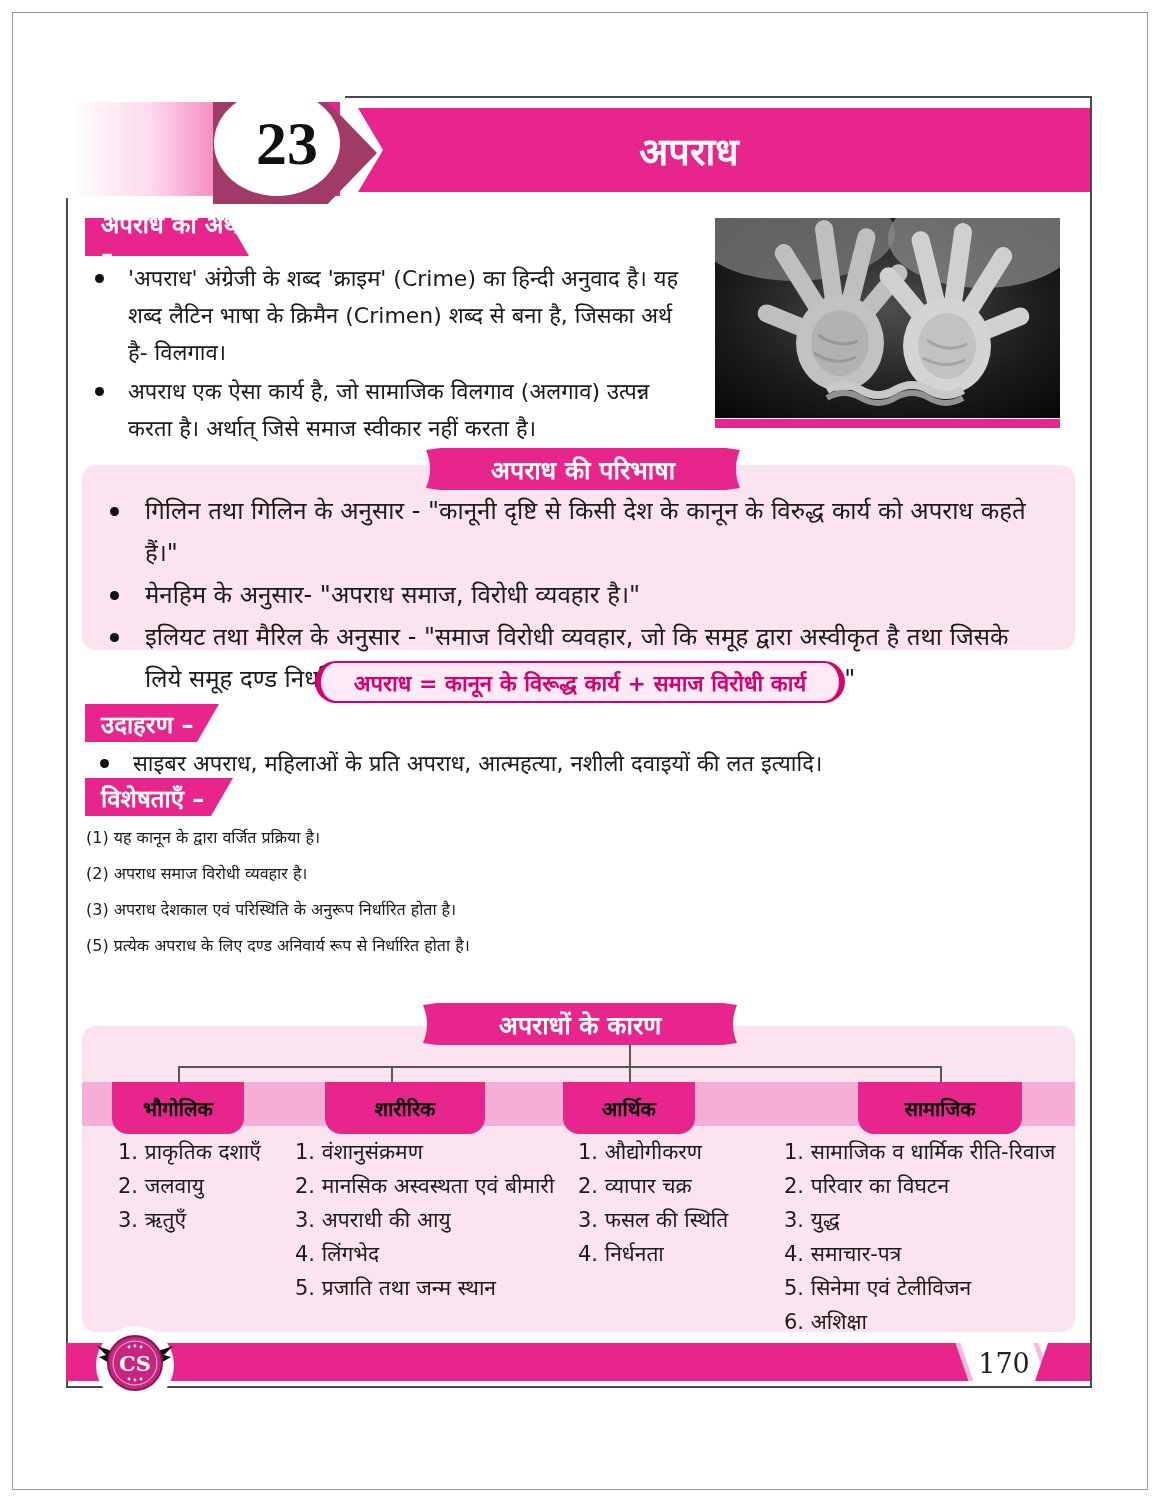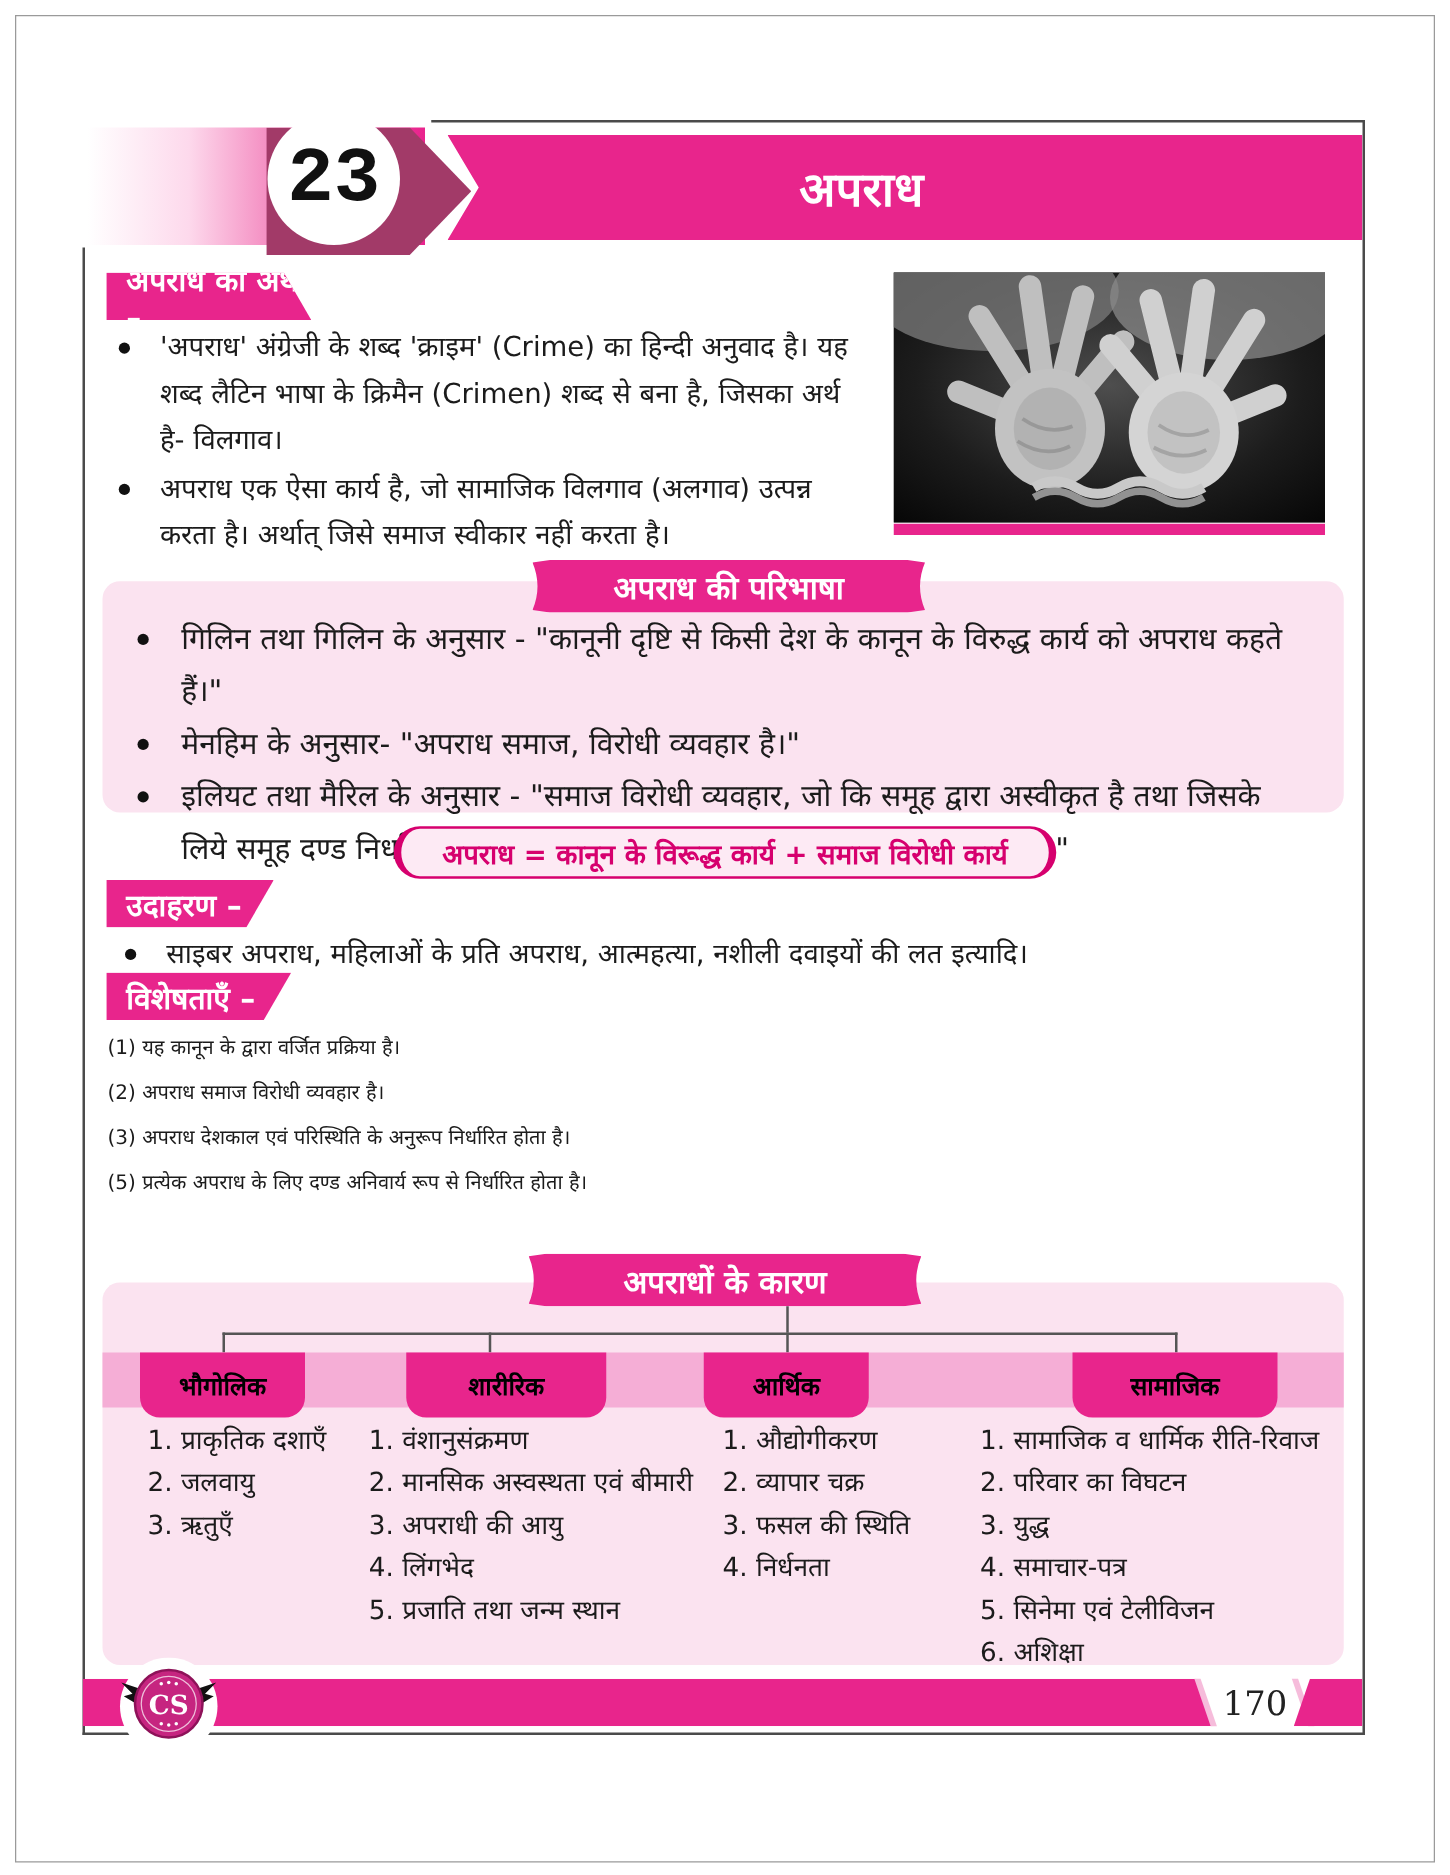--- a/index.html
+++ b/index.html
@@ -15,21 +15,21 @@
   .page-border{left:12px;top:12px;width:1134px;height:1476px;border:1.5px solid #9a9a9a;}
   
   .rule{background:var(--ruleGray);}
   
   .grad-band{left:70px;top:102px;width:270px;height:94px;
     background:linear-gradient(90deg,#ffffff 0%,#fdd9ec 30%,#f06aae 65%,#e9238d 100%);}
   .chapter-arrow{left:213px;top:102px;width:164px;height:102px;background:var(--maroon);
     clip-path:polygon(0 0,70% 0,100% 50%,70% 100%,0 100%);}
   .chapter-circle{left:214px;top:90px;width:106px;height:106px;background:#fff;border-radius:50%;
     display:flex;align-items:center;justify-content:center;
-    font-family:Liberation Mono, monospace;font-weight:700;font-size:62px;color:#111;}
+    font-family:Liberation Serif, serif;font-weight:700;font-size:62px;color:#111;padding-left:20px;}
   .title-banner{left:358px;top:108px;width:732px;height:84px;background:var(--accent);
     clip-path:polygon(0 0,100% 0,100% 100%,0 100%,25px 50%);
     display:flex;align-items:center;justify-content:center;padding-right:70px;box-sizing:border-box;
     color:#fff;font-weight:700;font-size:38px;}
   
   .photo{left:715px;top:218px;width:345px;height:200px;background:#0a0a0a;}
   .photo-underline{left:715px;top:419px;width:345px;height:9px;background:var(--accent);}
   
   .sec-banner{background:var(--accent);color:#fff;font-weight:700;font-size:24px;
     display:flex;align-items:center;padding-left:16px;box-sizing:border-box;}

